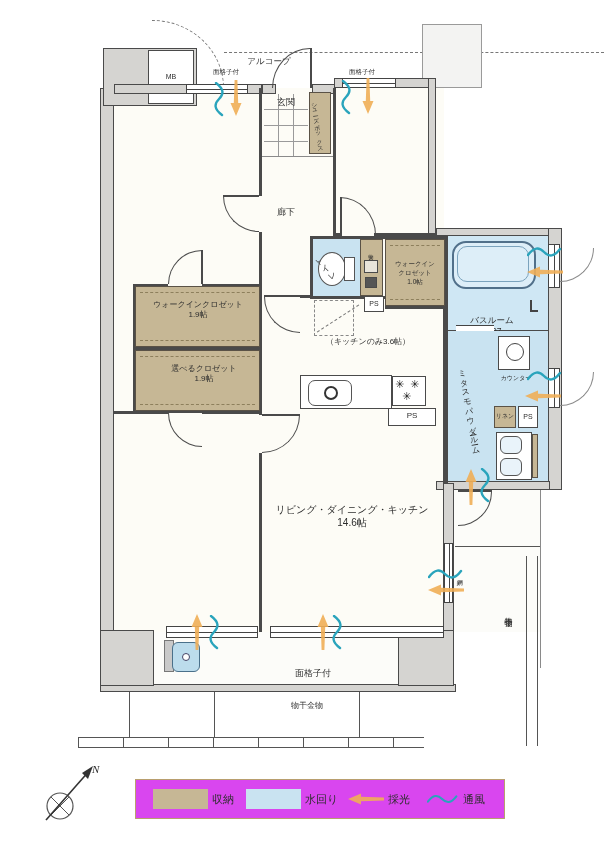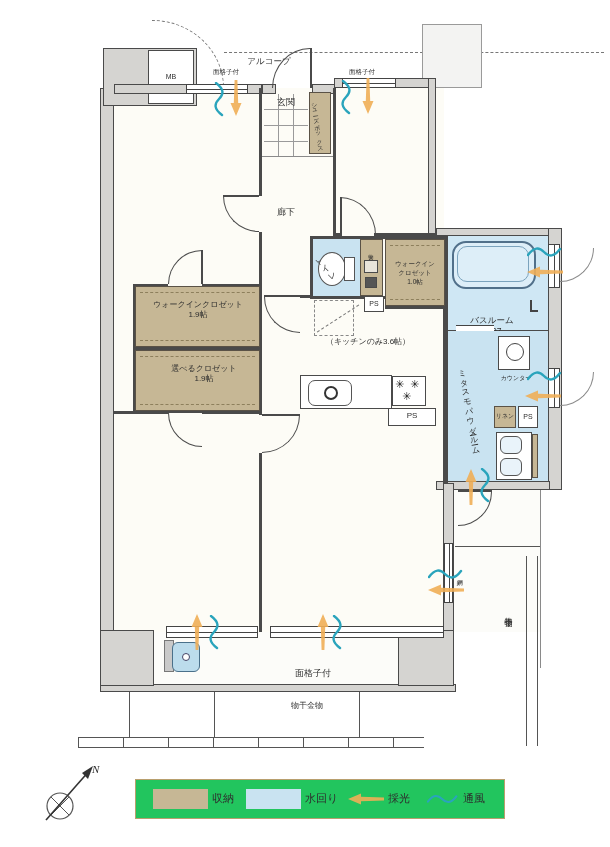--- a/index.html
+++ b/index.html
@@ -31,21 +31,21 @@
   .fs9{font-size:9px;} .fs85{font-size:8.5px;} .fs8{font-size:8px;} .fs7{font-size:7px;}
   .fs65{font-size:6.5px;} .fs6{font-size:6px;} .fs55{font-size:5.5px;} .fs11{font-size:11px;}
   .vert{writing-mode:vertical-rl;text-orientation:upright;letter-spacing:.5px;}
   .ic{position:absolute;width:36px;height:12px;}
   .ic svg{width:100%;height:100%;display:block;}
   .rD{transform:rotate(-90deg);} .rU{transform:rotate(90deg);} .r90{transform:rotate(90deg);}
   .tiles{background-image:
      repeating-linear-gradient(to right,transparent 0 14px,#9a9a9a 14px 15px),
      repeating-linear-gradient(to bottom,transparent 0 15px,#9a9a9a 15px 16px);}
   .burner{position:absolute;font-size:11px;color:#1d1d1d;line-height:1;}
-  .legend{position:absolute;border:1px solid #b89f6e;background:#22c55e;font-family:Liberation Mono, monospace;}
+  .legend{position:absolute;border:1px solid #b89f6e;background:#d946ef;}
   .sw{position:absolute;width:55px;height:20px;}
   .rail{position:absolute;border-top:1px solid #555;border-bottom:1px solid #555;
     background:repeating-linear-gradient(to right,#555 0 1px,transparent 1px 45px);}
 </style>
 </head>
 <body>
 
 <svg width="0" height="0" style="position:absolute">
   <defs>
     <path id="wave" d="M1,9 C7,1 12,1 17,6 C22,11 27,11 33,3" fill="none" stroke="#2aa4bc" stroke-width="2.4" stroke-linecap="round"></path>
@@ -110,20 +110,24 @@
   <div class="arc arcTL" style="left:272px;top:48px;width:38px;height:40px;"></div>
   <div class="tan" style="left:309px;top:92px;width:22px;height:62px;"></div>
   <div class="lbl fs6 vert nw" style="left:312px;top:95px;height:58px;transform:rotate(-8deg);">シューズボックス</div>
 
   <div class="winH" style="left:186px;top:84px;width:62px;height:10px;"></div>
   <div class="winH" style="left:342px;top:78px;width:54px;height:10px;"></div>
   <div class="lbl fs65 nw" style="left:206px;top:68px;width:40px;">面格子付</div>
   <div class="lbl fs65 nw" style="left:342px;top:68px;width:40px;">面格子付</div>
 
   <div class="lbl fs9 nw" style="left:269px;top:207px;width:34px;">廊下</div>
+  <div class="lbl" style="left:262px;top:503px;width:180px;">
+    <div class="nw">リビング・ダイニング・キッチン</div>
+    <div>14.6帖</div>
+  </div>
   <div class="lbl fs8 nw" style="left:308px;top:337px;width:120px;">（キッチンのみ3.6帖）</div>
 
   <div class="blue" style="left:313px;top:239px;width:47px;height:57px;"></div>
   <div class="abs" style="left:318px;top:252px;width:26px;height:32px;background:#fff;border:1px solid #555;border-radius:50%;"></div>
   <div class="abs" style="left:344px;top:257px;width:9px;height:22px;background:#fff;border:1px solid #555;"></div>
   <div class="lbl fs8 vert nw" style="left:316px;top:246px;height:40px;transform:rotate(-45deg);">トイレ</div>
   <div class="tan" style="left:360px;top:239px;width:23px;height:57px;"></div>
   <div class="lbl fs55 vert nw" style="left:367px;top:242px;height:16px;">物入</div>
   <div class="box" style="left:364px;top:260px;width:14px;height:13px;background:#e8e4da;"></div>
   <div class="box" style="left:365px;top:277px;width:12px;height:11px;background:#555;"></div>

